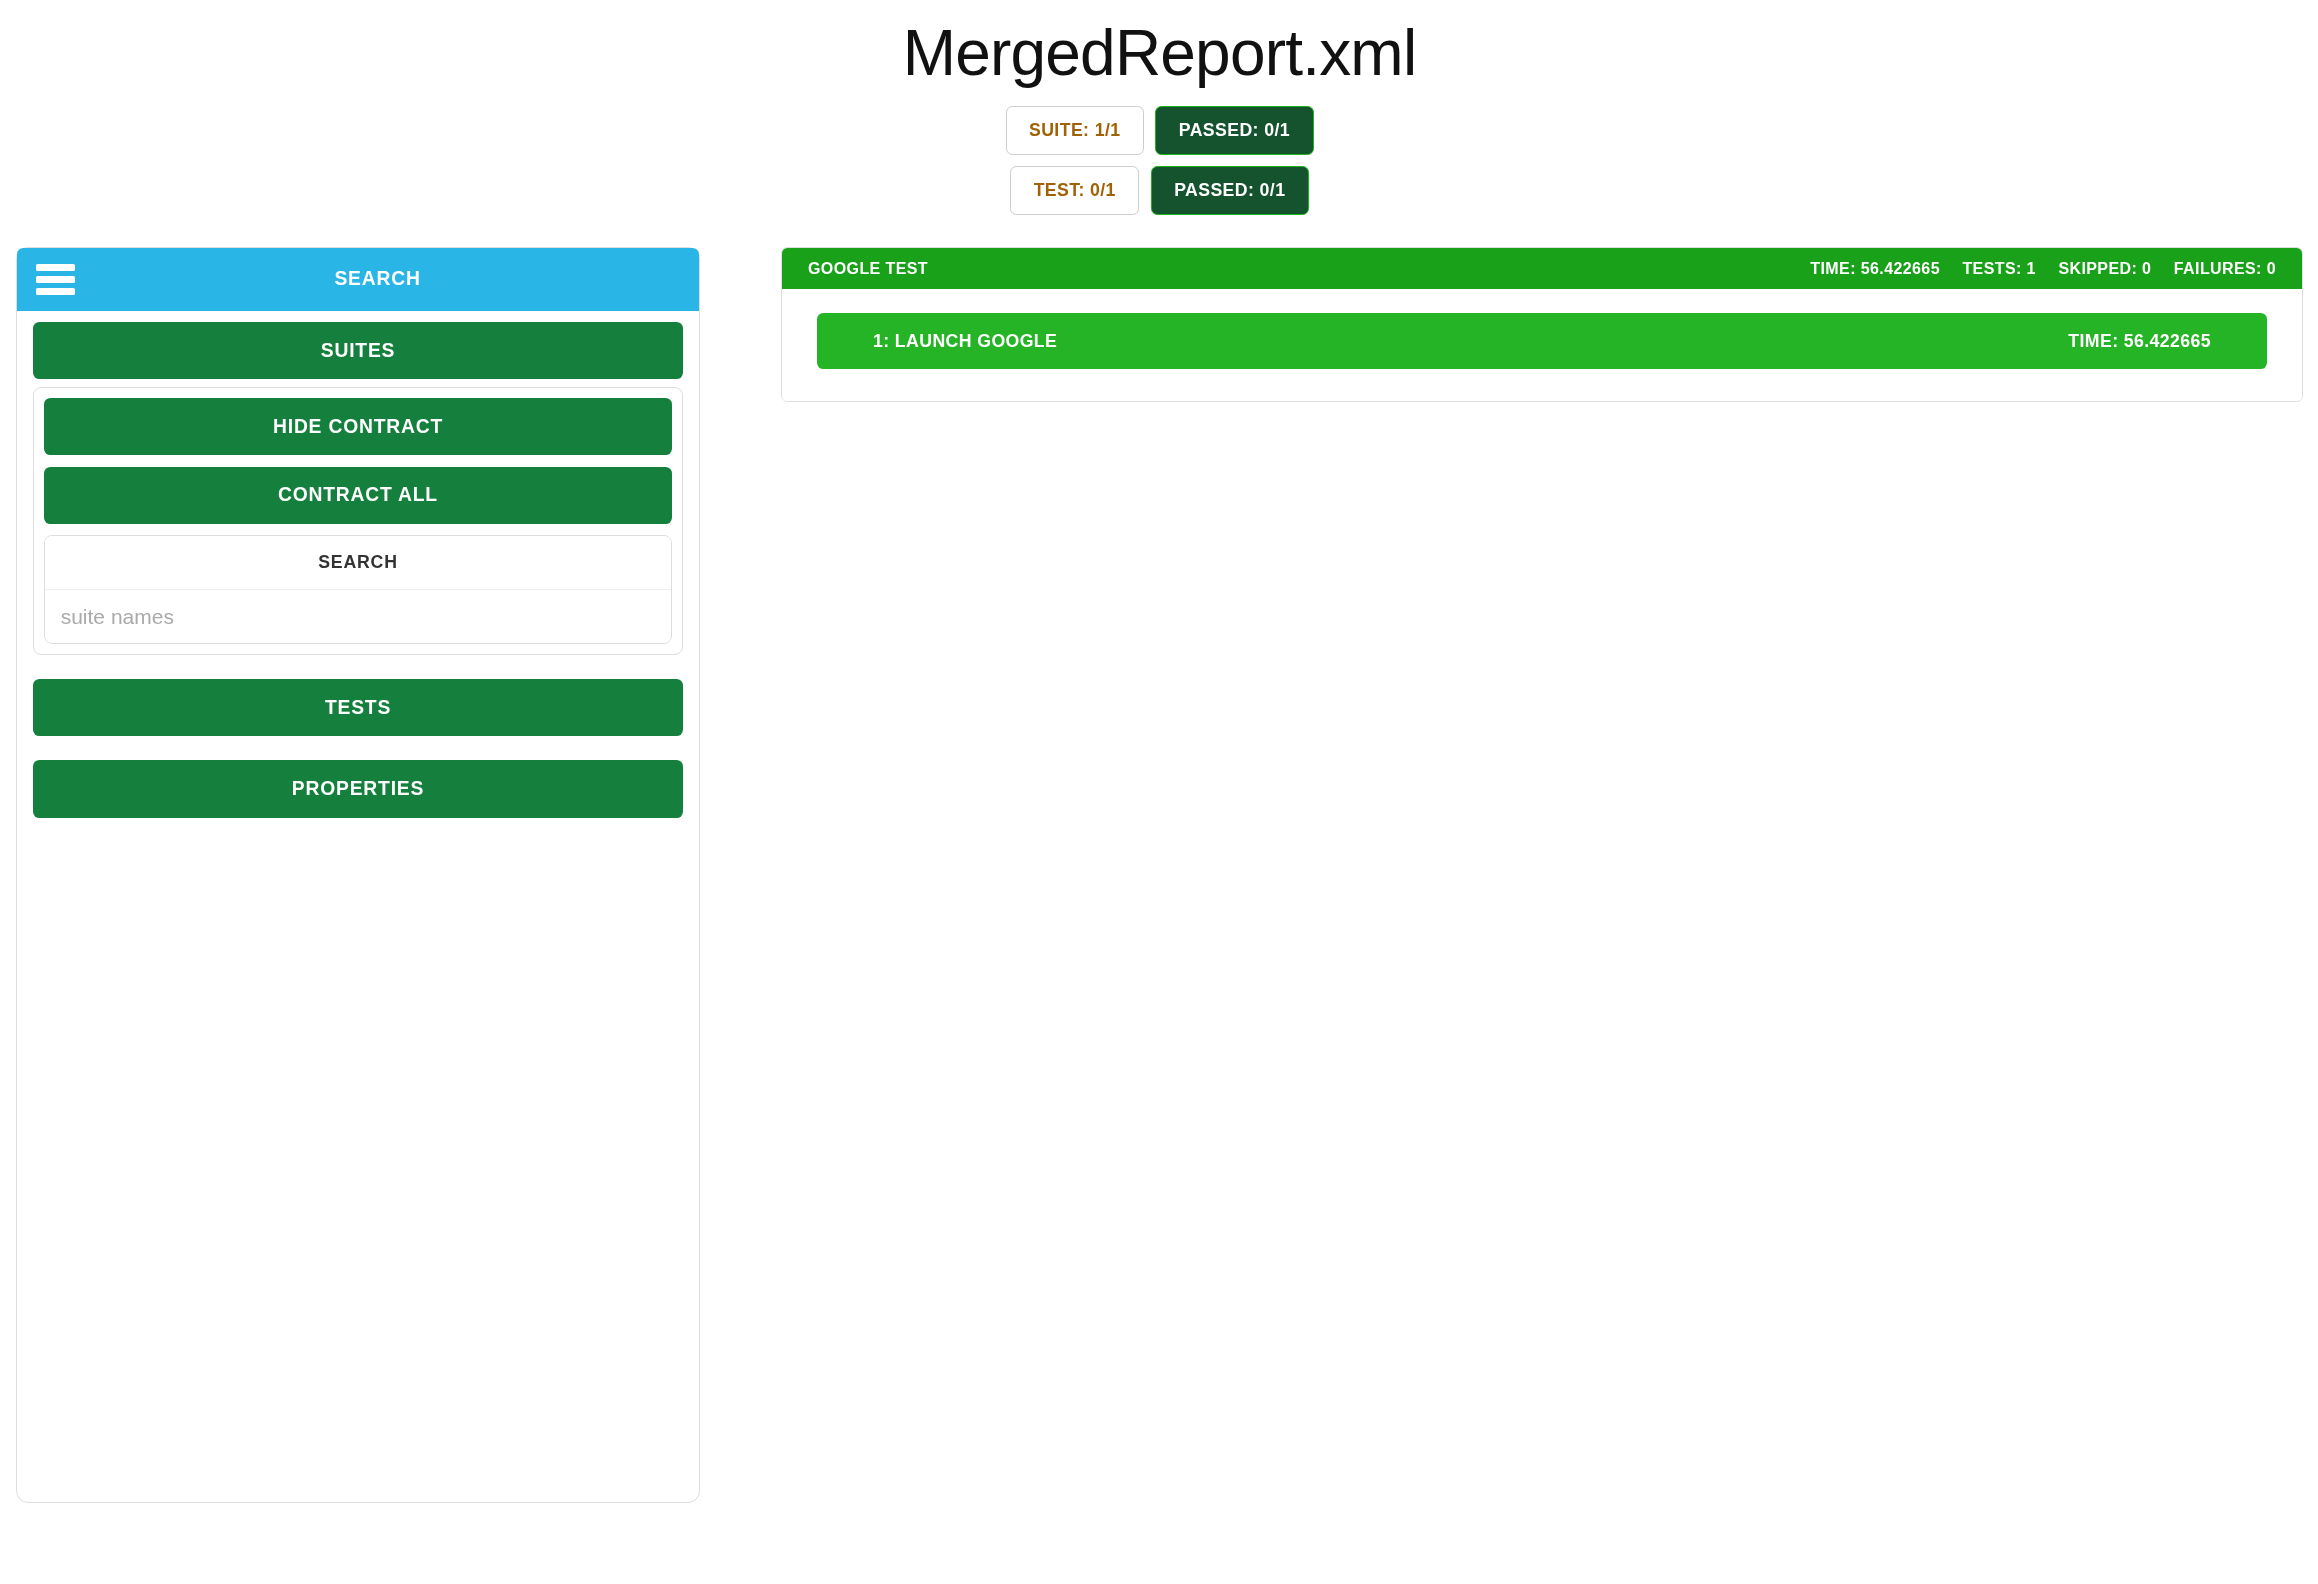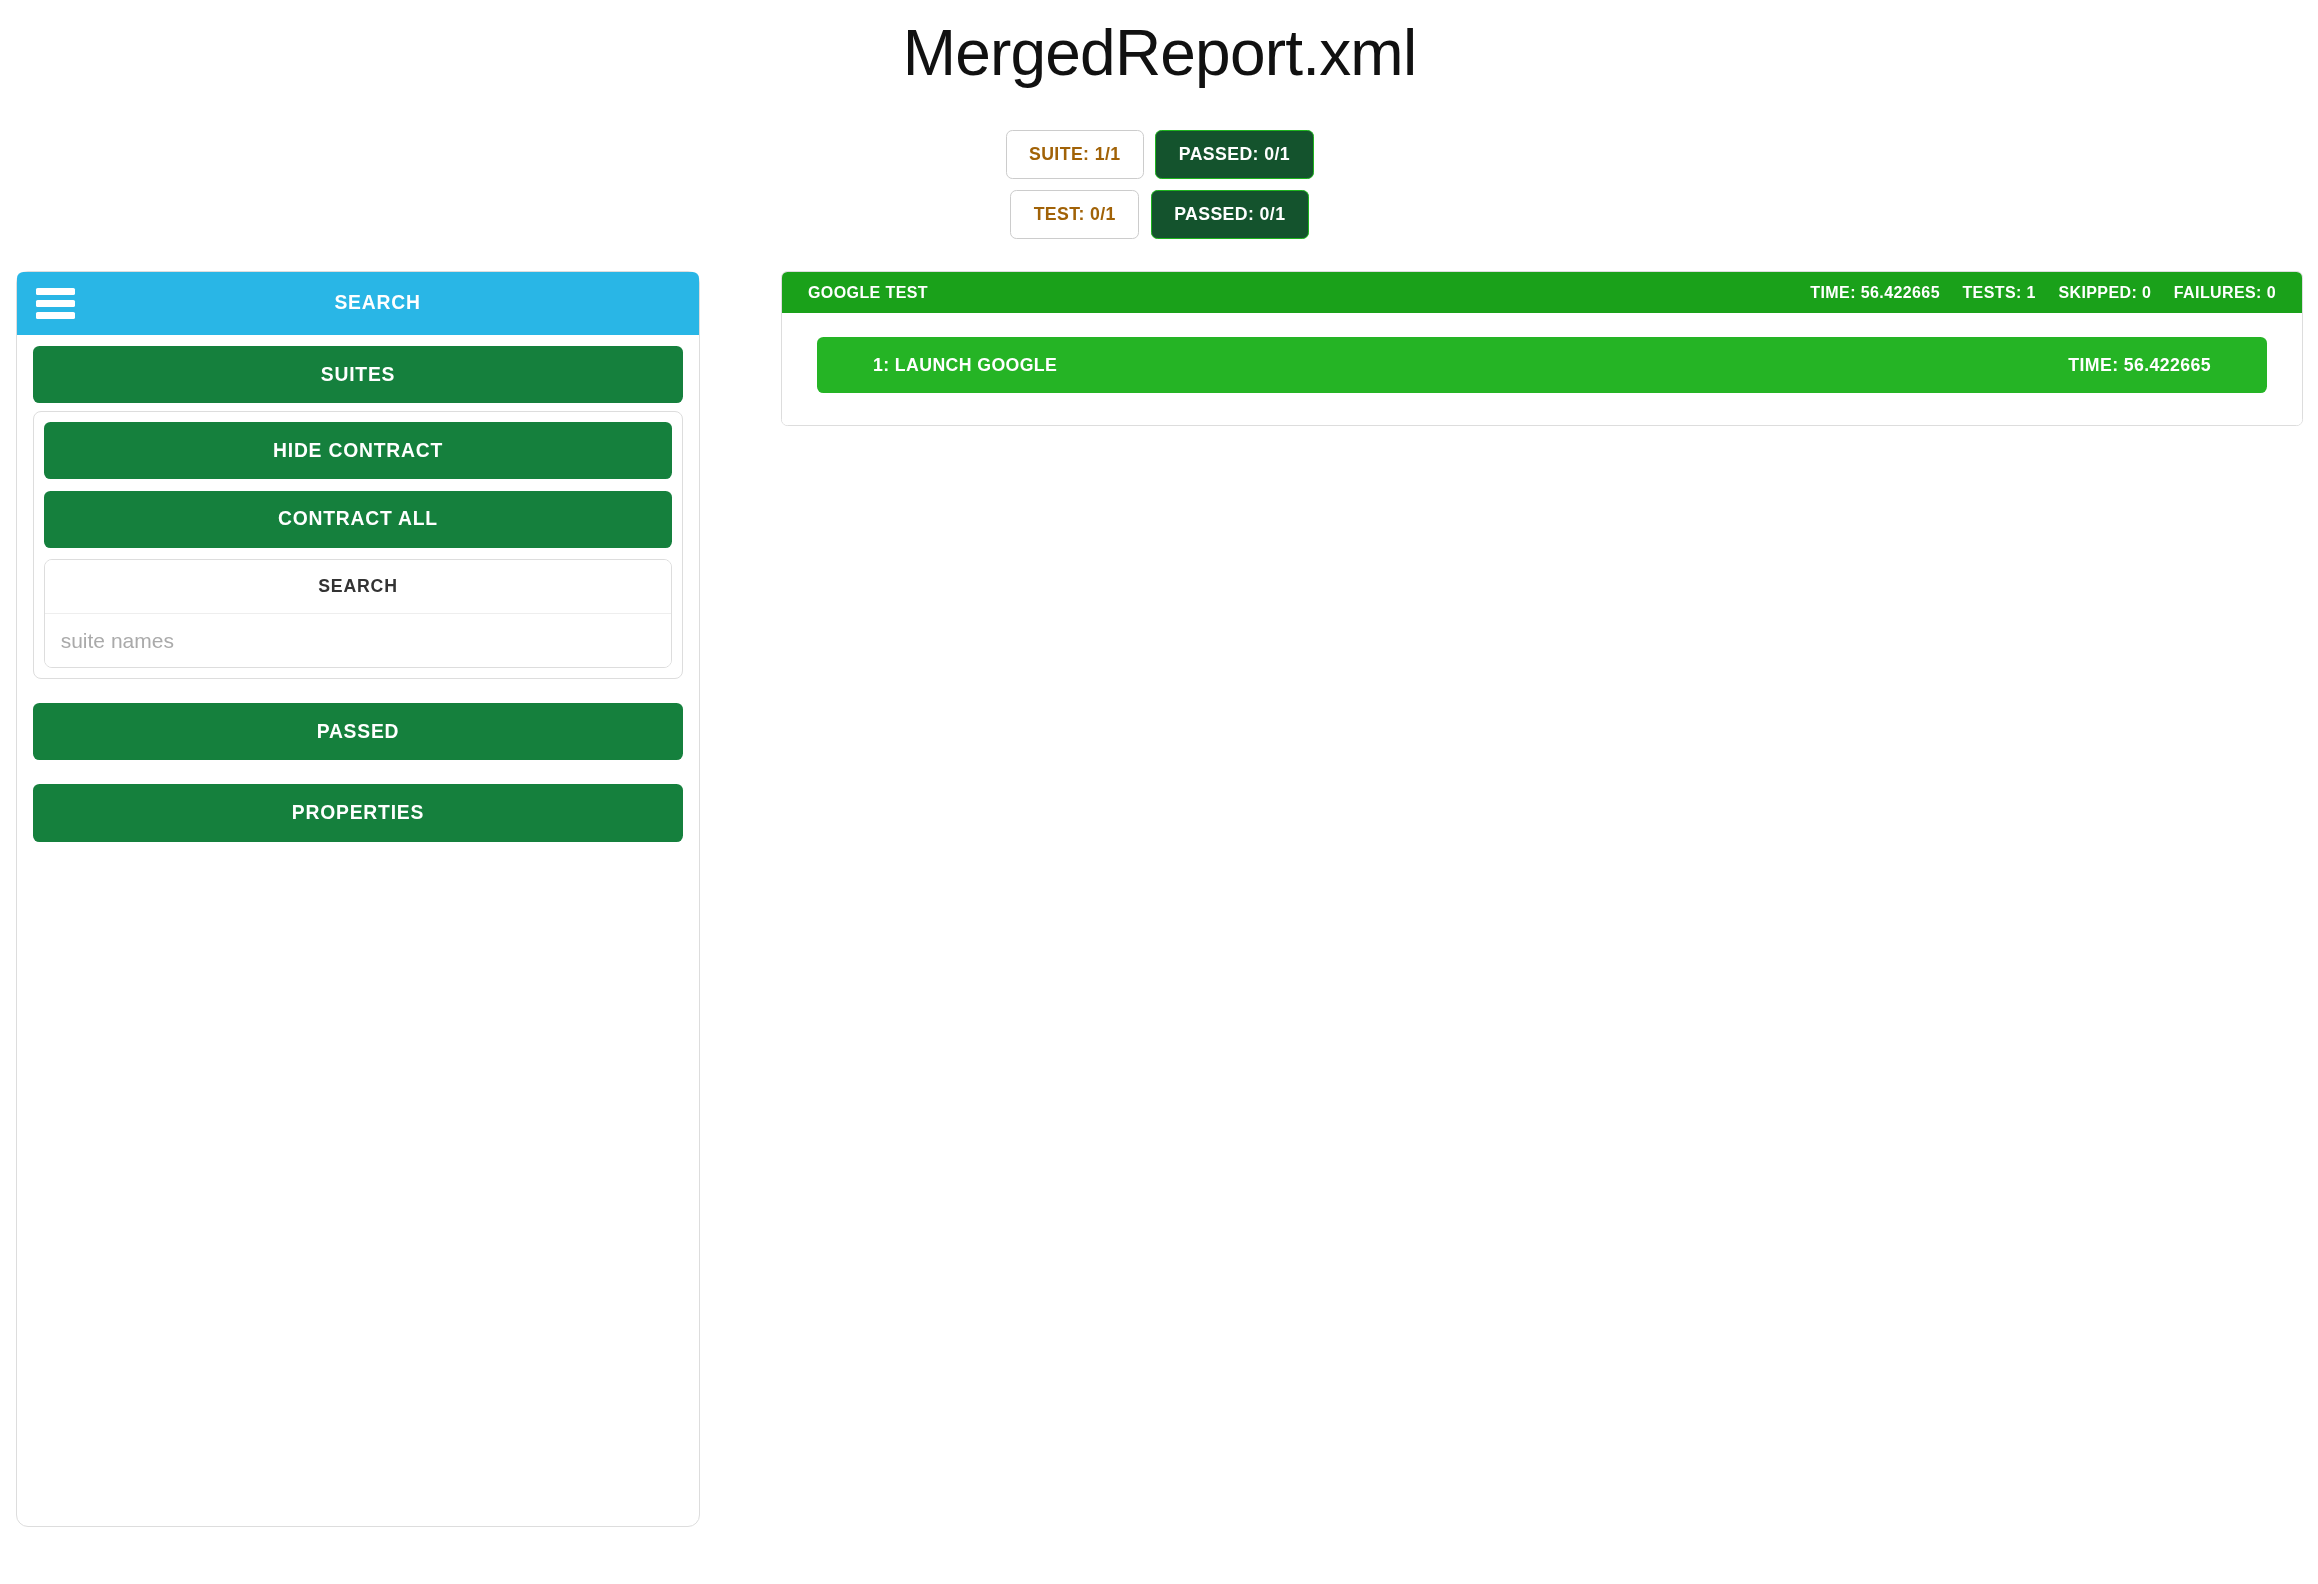--- a/index.html
+++ b/index.html
@@ -11,21 +11,21 @@
     height: 1584px;
     overflow: hidden;
   }
   .page-title {
     text-align: center;
     font-size: 64px;
     font-weight: 200;
     letter-spacing: -0.8px;
     color: #111;
     margin-top: 16px;
-    margin-bottom: 40px;
+    margin-bottom: 16px;
   }
   .summary-rows {
     display: flex;
     flex-direction: column;
     align-items: center;
     gap: 11.3px;
     margin-bottom: 32px;
   }
   .summary-row {
     display: flex;
@@ -215,21 +215,21 @@
         <button class="blue-btn">SUITES</button>
         <div class="suites-panel" style="margin-top:8px;">
           <button class="blue-btn">HIDE CONTRACT</button>
           <button class="blue-btn">CONTRACT ALL</button>
           <div class="search-block">
             <div class="search-block-header">SEARCH</div>
             <input class="search-input" type="text" placeholder="suite names" style="">
           </div>
         </div>
       </div>
-      <button class="blue-btn">PASSED</button>
+      <button class="blue-btn">TESTS</button>
       <button class="blue-btn">PROPERTIES</button>
     </div>
   </aside>
 
   <section class="content">
     <div class="suite-card">
       <div class="suite-header">
         <span>GOOGLE TEST</span>
         <div class="suite-header-right">
           <span>TIME: 56.422665</span>

